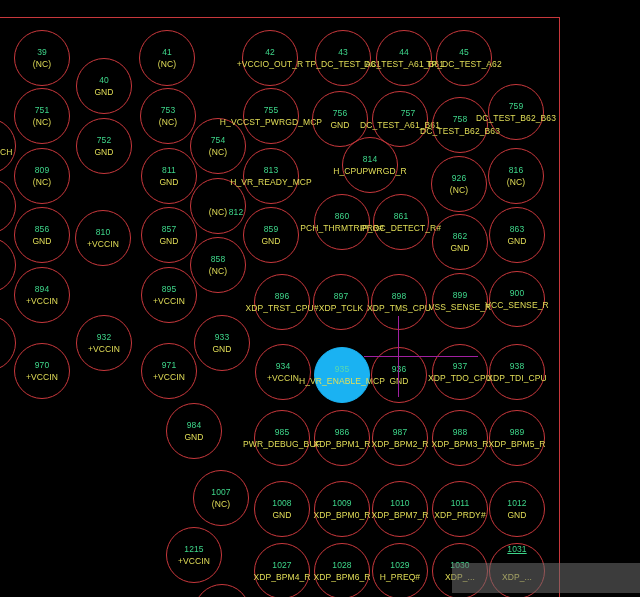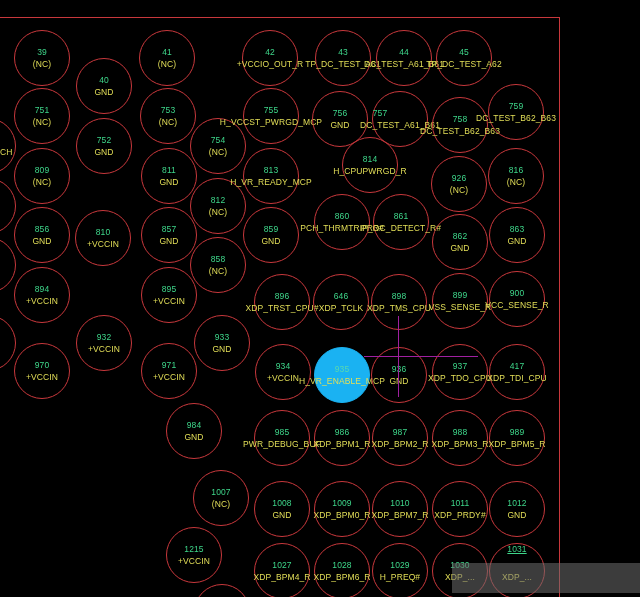--- a/index.html
+++ b/index.html
@@ -60,39 +60,39 @@
       <div class="pad" style="left: 218px; top: 146px;"></div>
       <div class="lbl num" style="left: 218px; top: 135px;">754</div>
       <div class="lbl net" style="left: 218px; top: 147px;">(NC)</div>
       <div class="pad" style="left: 271px; top: 116px;"></div>
       <div class="lbl num" style="left: 271px; top: 105px;">755</div>
       <div class="lbl net" style="left: 271px; top: 117px;">H_VCCST_PWRGD_MCP</div>
       <div class="pad" style="left: 340px; top: 119px;"></div>
       <div class="lbl num" style="left: 340px; top: 108px;">756</div>
       <div class="lbl net" style="left: 340px; top: 120px;">GND</div>
       <div class="pad" style="left: 400px; top: 119px;"></div>
-      <div class="lbl num" style="left: 380px; top: 108px;">757</div>
+      <div class="lbl num" style="left: 408px; top: 108px;">757</div>
       <div class="lbl net" style="left: 400px; top: 120px;">DC_TEST_A61_B61</div>
       <div class="pad" style="left: 460px; top: 125px;"></div>
       <div class="lbl num" style="left: 460px; top: 114px;">758</div>
       <div class="lbl net" style="left: 460px; top: 126px;">DC_TEST_B62_B63</div>
       <div class="pad" style="left: 516px; top: 112px;"></div>
       <div class="lbl num" style="left: 516px; top: 101px;">759</div>
       <div class="lbl net" style="left: 516px; top: 113px;">DC_TEST_B62_B63</div>
       <div class="pad" style="left: 42px; top: 176px;"></div>
       <div class="lbl num" style="left: 42px; top: 165px;">809</div>
       <div class="lbl net" style="left: 42px; top: 177px;">(NC)</div>
       <div class="pad" style="left: 103px; top: 238px;"></div>
       <div class="lbl num" style="left: 103px; top: 227px;">810</div>
       <div class="lbl net" style="left: 103px; top: 239px;">+VCCIN</div>
       <div class="pad" style="left: 169px; top: 176px;"></div>
       <div class="lbl num" style="left: 169px; top: 165px;">811</div>
       <div class="lbl net" style="left: 169px; top: 177px;">GND</div>
       <div class="pad" style="left: 218px; top: 206px;"></div>
-      <div class="lbl num" style="left: 218px; top: 195px;">812</div>
+      <div class="lbl num" style="left: 218px; top: 207px; padding-left: 36px;">812</div>
       <div class="lbl net" style="left: 218px; top: 207px;">(NC)</div>
       <div class="pad" style="left: 271px; top: 176px;"></div>
       <div class="lbl num" style="left: 271px; top: 165px;">813</div>
       <div class="lbl net" style="left: 271px; top: 177px;">H_VR_READY_MCP</div>
       <div class="pad" style="left: 370px; top: 165px;"></div>
       <div class="lbl num" style="left: 370px; top: 154px;">814</div>
       <div class="lbl net" style="left: 370px; top: 166px;">H_CPUPWRGD_R</div>
       <div class="pad" style="left: 459px; top: 184px;"></div>
       <div class="lbl num" style="left: 459px; top: 173px;">926</div>
       <div class="lbl net" style="left: 459px; top: 185px;">(NC)</div>
@@ -126,21 +126,21 @@
       <div class="pad" style="left: 42px; top: 295px;"></div>
       <div class="lbl num" style="left: 42px; top: 284px;">894</div>
       <div class="lbl net" style="left: 42px; top: 296px;">+VCCIN</div>
       <div class="pad" style="left: 169px; top: 295px;"></div>
       <div class="lbl num" style="left: 169px; top: 284px;">895</div>
       <div class="lbl net" style="left: 169px; top: 296px;">+VCCIN</div>
       <div class="pad" style="left: 282px; top: 302px;"></div>
       <div class="lbl num" style="left: 282px; top: 291px;">896</div>
       <div class="lbl net" style="left: 282px; top: 303px;">XDP_TRST_CPU#</div>
       <div class="pad" style="left: 341px; top: 302px;"></div>
-      <div class="lbl num" style="left: 341px; top: 291px;">646</div>
+      <div class="lbl num" style="left: 341px; top: 291px;">897</div>
       <div class="lbl net" style="left: 341px; top: 303px;">XDP_TCLK</div>
       <div class="pad" style="left: 399px; top: 302px;"></div>
       <div class="lbl num" style="left: 399px; top: 291px;">898</div>
       <div class="lbl net" style="left: 399px; top: 303px;">XDP_TMS_CPU</div>
       <div class="pad" style="left: 460px; top: 301px;"></div>
       <div class="lbl num" style="left: 460px; top: 290px;">899</div>
       <div class="lbl net" style="left: 460px; top: 302px;">VSS_SENSE_R</div>
       <div class="pad" style="left: 517px; top: 299px;"></div>
       <div class="lbl num" style="left: 517px; top: 288px;">900</div>
       <div class="lbl net" style="left: 517px; top: 300px;">VCC_SENSE_R</div>
@@ -156,21 +156,21 @@
       <div class="pad selected" style="left: 342px; top: 375px;"></div>
       <div class="lbl selected-num" style="left: 342px; top: 364px;">935</div>
       <div class="lbl net" style="left: 342px; top: 376px;">H_VR_ENABLE_MCP</div>
       <div class="pad" style="left: 399px; top: 375px;"></div>
       <div class="lbl num" style="left: 399px; top: 364px;">936</div>
       <div class="lbl net" style="left: 399px; top: 376px;">GND</div>
       <div class="pad" style="left: 460px; top: 372px;"></div>
       <div class="lbl num" style="left: 460px; top: 361px;">937</div>
       <div class="lbl net" style="left: 460px; top: 373px;">XDP_TDO_CPU</div>
       <div class="pad" style="left: 517px; top: 372px;"></div>
-      <div class="lbl num" style="left: 517px; top: 361px;">417</div>
+      <div class="lbl num" style="left: 517px; top: 361px;">938</div>
       <div class="lbl net" style="left: 517px; top: 373px;">XDP_TDI_CPU</div>
       <div class="pad" style="left: 42px; top: 371px;"></div>
       <div class="lbl num" style="left: 42px; top: 360px;">970</div>
       <div class="lbl net" style="left: 42px; top: 372px;">+VCCIN</div>
       <div class="pad" style="left: 169px; top: 371px;"></div>
       <div class="lbl num" style="left: 169px; top: 360px;">971</div>
       <div class="lbl net" style="left: 169px; top: 372px;">+VCCIN</div>
       <div class="pad" style="left: 194px; top: 431px;"></div>
       <div class="lbl num" style="left: 194px; top: 420px;">984</div>
       <div class="lbl net" style="left: 194px; top: 432px;">GND</div>

